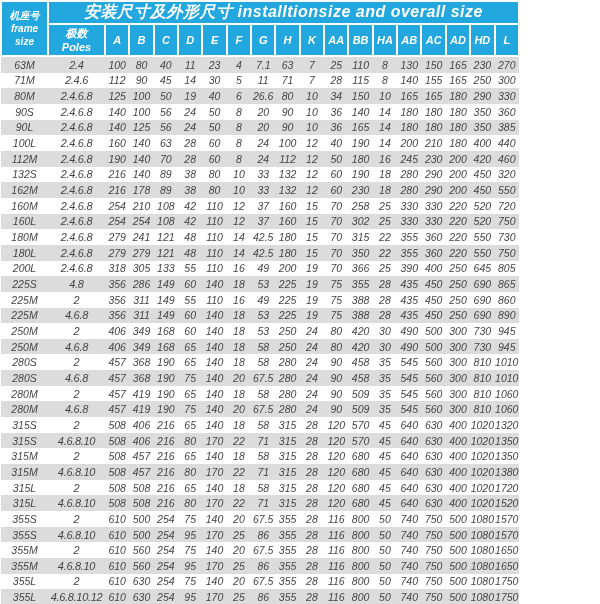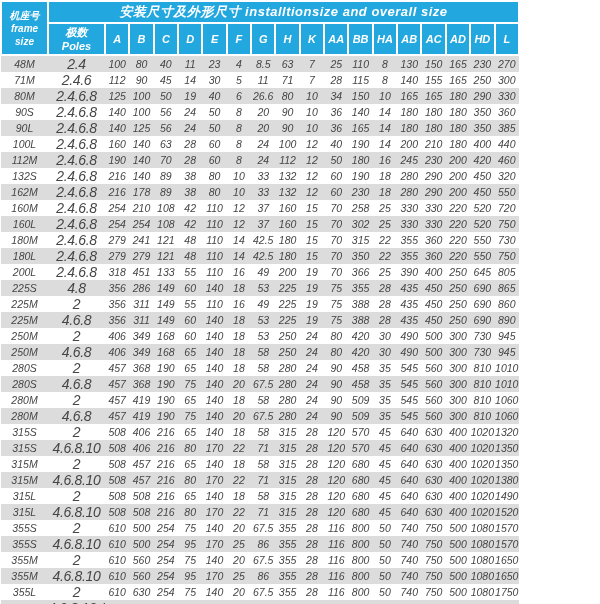--- a/index.html
+++ b/index.html
@@ -25,21 +25,21 @@
     background: #22a7df;
     color: #ffffff;
     border: 2px solid #ffffff;
     padding: 0;
     font-weight: bold;
     text-align: center;
     vertical-align: middle;
   }
   th.title-th {
     height: 20px;
-    font-size: 13px;
+    font-size: 16px;
     letter-spacing: 0.5px;
   }
   tr.sub-row th {
     height: 30px;
     font-size: 11px;
   }
   th.frame-th {
     font-size: 10px;
     line-height: 1.3;
     font-weight: bold;
@@ -54,21 +54,21 @@
     text-align: center;
     vertical-align: middle;
     font-size: 10.5px;
     color: #454545;
     white-space: nowrap;
     overflow: hidden;
     border: 0;
   }
   tr.stripe-gray td { background: #dcdcdc; }
   tr.stripe-white td { background: #ffffff; }
-  td.poles-cell { font-size: 14px; letter-spacing: -0.3px; }
+  td.poles-cell { font-size: 11px; letter-spacing: -0.3px; }
 </style>
 </head>
 <body>
 
 <table class="dim-table">
   <colgroup>
     <col class="c-frame">
     <col class="c-poles">
 
   </colgroup>
@@ -101,29 +101,29 @@
         <th>AB</th>
         <th>AC</th>
         <th>AD</th>
         <th>HD</th>
         <th>L</th>
       </tr>
   </thead>
   <tbody id="table-body">
 
   <tr class="stripe-gray">
-        <td class="frame-cell">48M</td>
+        <td class="frame-cell">63M</td>
         <td class="poles-cell">2.4</td>
         <td>100</td>
         <td>80</td>
         <td>40</td>
         <td>11</td>
         <td>23</td>
         <td>4</td>
-        <td>8.5</td>
+        <td>7.1</td>
         <td>63</td>
         <td>7</td>
         <td>25</td>
         <td>110</td>
         <td>8</td>
         <td>130</td>
         <td>150</td>
         <td>165</td>
         <td>230</td>
         <td>270</td>
@@ -377,21 +377,21 @@
         <td>355</td>
         <td>360</td>
         <td>220</td>
         <td>550</td>
         <td>750</td>
       </tr>
       <tr class="stripe-white">
         <td class="frame-cell">200L</td>
         <td class="poles-cell">2.4.6.8</td>
         <td>318</td>
-        <td>451</td>
+        <td>305</td>
         <td>133</td>
         <td>55</td>
         <td>110</td>
         <td>16</td>
         <td>49</td>
         <td>200</td>
         <td>19</td>
         <td>70</td>
         <td>366</td>
         <td>25</td>
@@ -686,21 +686,21 @@
         <td>58</td>
         <td>315</td>
         <td>28</td>
         <td>120</td>
         <td>680</td>
         <td>45</td>
         <td>640</td>
         <td>630</td>
         <td>400</td>
         <td>1020</td>
-        <td>1490</td>
+        <td>1720</td>
       </tr>
       <tr class="stripe-gray">
         <td class="frame-cell">315L</td>
         <td class="poles-cell">4.6.8.10</td>
         <td>508</td>
         <td>508</td>
         <td>216</td>
         <td>80</td>
         <td>170</td>
         <td>22</td>

